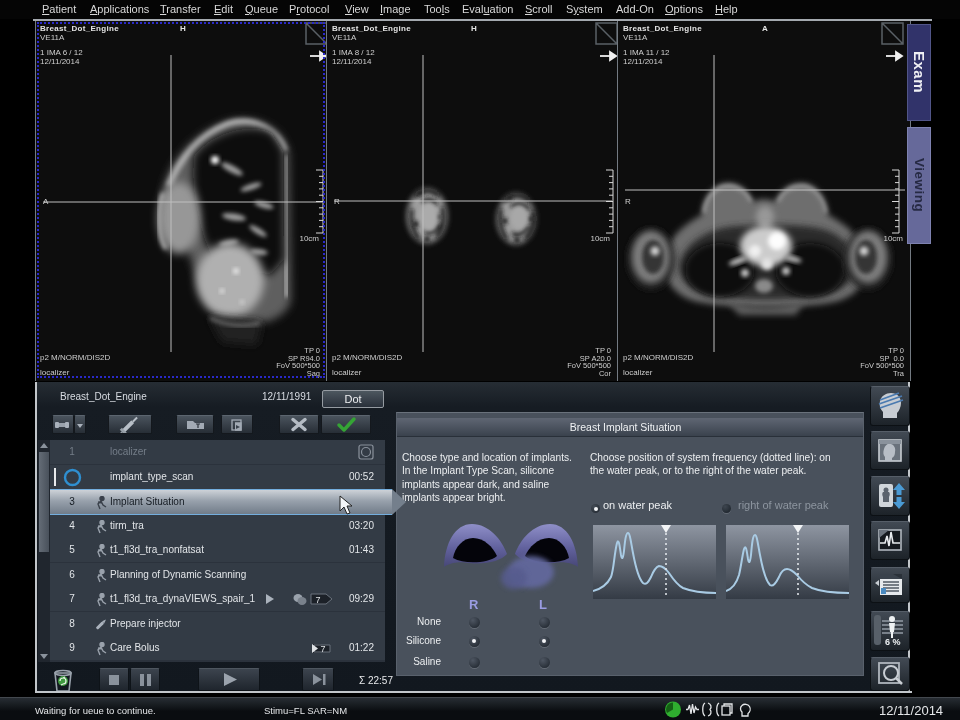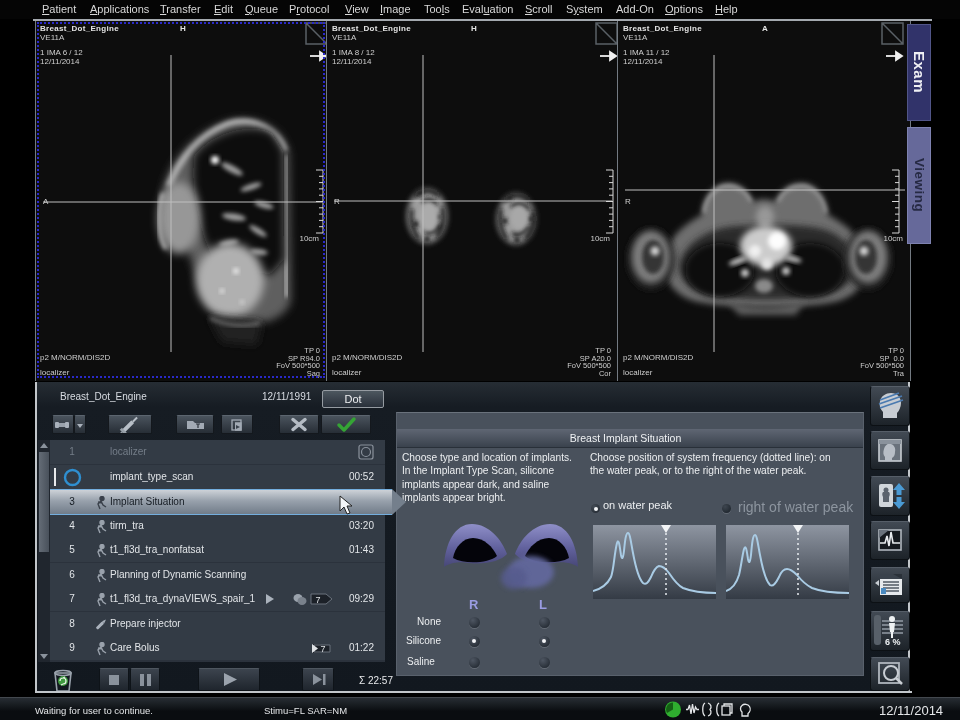--- a/index.html
+++ b/index.html
@@ -60,21 +60,21 @@
 #sbar .thumb { position:absolute; left:1px; top:12px; width:10px; height:100px; background:linear-gradient(90deg,#646c76,#49515b); }
 .sarr { position:absolute; left:2px; width:0; height:0; border-left:4px solid transparent; border-right:4px solid transparent; }
 
 
 .pbtn2 { position:absolute; top:286px; height:23px; background:linear-gradient(#3c444e,#1f252d);
   border:1px solid #0e1318; border-top:1px solid #4e565f; border-radius:2px; }
 
 
 #ipanel { position:absolute; left:359px; top:30px; width:468px; height:264px; background:#49515c;
   border:1px solid #59616c; border-top:1px solid #6a727c; }
-#ititle { position:absolute; left:0; top:16px; width:100%; height:19px; background:linear-gradient(#5f6673,#3a424d);
+#ititle { position:absolute; left:0; top:5px; width:100%; height:19px; background:linear-gradient(#5f6673,#3a424d);
   color:#f0f2f4; font-size:10.5px; text-align:center; line-height:18px; border-bottom:1px solid #293039; padding-right:9px;}
 .itext { position:absolute; color:#eceef0; font-size:10.2px; line-height:13.3px; }
 .radlbl { position:absolute; color:#eceef0; font-size:10px; }
 .rad { position:absolute; width:11px; height:11px; border-radius:50%;
   background:radial-gradient(circle at 35% 30%, #4e5662, #2a313a 70%); box-shadow:0 1px 0 rgba(255,255,255,0.15);}
 .rad.sel::after { content:""; position:absolute; left:3px; top:3px; width:4px; height:4px; border-radius:50%; background:#f2f4f6; }
 .chart { position:absolute; top:112px; width:123px; height:74px; }
 
 
 .icbtn { position:absolute; left:833px; width:40px; background:linear-gradient(#424a54,#1d2329);
@@ -574,32 +574,32 @@
       <path d="M12,37 C14,26 22,17 32,17 C43,17 52,26 56,35 C48,42 24,44 12,37 Z" fill="#04040a"></path>
       <path d="M128,37 C126,26 118,17 108,17 C97,17 88,26 84,35 C92,42 116,44 128,37 Z" fill="#04040a"></path>
       <ellipse cx="90" cy="51" rx="23" ry="16" fill="#62679c" opacity="0.95" filter="url(#bb)"></ellipse>
       <ellipse cx="73" cy="57" rx="13" ry="11" fill="#565b8e" opacity="0.9" filter="url(#bb)"></ellipse>
     </svg>
     <span style="position:absolute; left:72px; top:184px; color:#9a9ce2; font-weight:bold; font-size:13px;">R</span>
     <span style="position:absolute; left:142px; top:184px; color:#9a9ce2; font-weight:bold; font-size:13px;">L</span>
 
     <span class="radlbl" style="left:14px; top:203px; width:30px; text-align:right;">None</span>
     <span class="radlbl" style="left:6px; top:222px; width:38px; text-align:right;">Silicone</span>
-    <span class="radlbl" style="left:10px; top:243px; width:34px; text-align:left;">Saline</span>
+    <span class="radlbl" style="left:10px; top:243px; width:34px; text-align:right;">Saline</span>
     <div class="rad" style="left:72px; top:204px;"></div>
     <div class="rad" style="left:142px; top:204px;"></div>
     <div class="rad sel" style="left:72px; top:223px;"></div>
     <div class="rad sel" style="left:142px; top:223px;"></div>
     <div class="rad" style="left:72px; top:244px;"></div>
     <div class="rad" style="left:142px; top:244px;"></div>
 
     <div class="rad sel" style="left:194px; top:91px; width:9px; height:9px; background:radial-gradient(circle at 35% 30%, #434b55, #2a313a 70%); box-shadow:none;"></div>
     <span class="radlbl" style="left:206px; top:86px; font-size:11px;">on water peak</span>
     <div class="rad" style="left:325px; top:91px; width:9px; height:9px; background:radial-gradient(circle at 35% 30%, #3e4650, #232a32 70%);"></div>
-    <span class="radlbl" style="left:341px; top:86px; color:#8d959f; font-size:14px;">right of water peak</span>
+    <span class="radlbl" style="left:341px; top:86px; color:#8d959f; font-size:11px;">right of water peak</span>
 
     <svg class="chart" style="left:196px;" width="123" height="74" viewBox="0 0 123 74">
       <defs>
           <linearGradient id="cg" x1="0" y1="0" x2="0" y2="1">
         <stop offset="0" stop-color="#8e95a1"></stop>
             <stop offset="1" stop-color="#343b45"></stop>
       </linearGradient>
         </defs>
       <rect x="0" y="0" width="123" height="74" fill="url(#cg)"></rect>
       <path d="M0,66 C8,64 14,60 18,52 C21,44 21,30 24,18 C26,12 27,24 28,30 C29,35 30,34 31,26 C32,15 33,8 35,8 C37,8 38,18 40,28 C43,44 46,54 50,58 C53,60 55,58 58,52 C60,47 63,42 66,41 C70,41 73,44 76,48 C80,54 84,60 90,63 C100,67 112,68 123,68" fill="none" stroke="#a9cbe4" stroke-width="2" stroke-linejoin="round"></path>
@@ -676,21 +676,21 @@
     <svg width="38" height="32" viewBox="0 0 38 32">
         <rect x="8" y="5" width="20" height="20" fill="none" stroke="#b0b6bd" stroke-width="1.8"></rect>
         <circle cx="20" cy="15" r="7" fill="none" stroke="#c8cdd3" stroke-width="2"></circle>
         <line x1="25" y1="20" x2="31" y2="26" stroke="#c8cdd3" stroke-width="2.5"></line>
       </svg>
   </div>
 </div>
 <div id="bottomline"></div>
 
 <div id="statusbar">
-  <span style="left:35px;">Waiting for user to continue.</span>
+  <span style="left:35px;">Waiting for ueue to continue.</span>
   <span style="left:264px;">Stimu=FL SAR=NM</span>
   <span style="left:879px; font-size:13px; top:5px;">12/11/2014 10:17:47</span>
   <svg style="position:absolute; left:664px; top:3px;" width="96" height="17" viewBox="0 0 96 17">
     <circle cx="9" cy="8.5" r="8" fill="#2fae2f"></circle>
     <path d="M9,8.5 L9,1.5 A7,7 0 0 0 3,12 Z" fill="#156015"></path>
     <g stroke="#e4e6e8" stroke-width="1.3" fill="none">
       <path d="M22,8.5 L24,8.5 M24,8.5 L25.5,4 L27,13 L28.5,3 L30,12 L31.5,6 L33,8.5 L35,8.5"></path>
       <path d="M41,2 C38,4 38,13 41,15 M44,2 C47,3 48,6 46,8.5 C48,11 47,14 44,15"></path>
       <path d="M55,2 C52,4 52,13 55,15"></path>
       <rect x="58" y="5" width="8" height="9"></rect>

